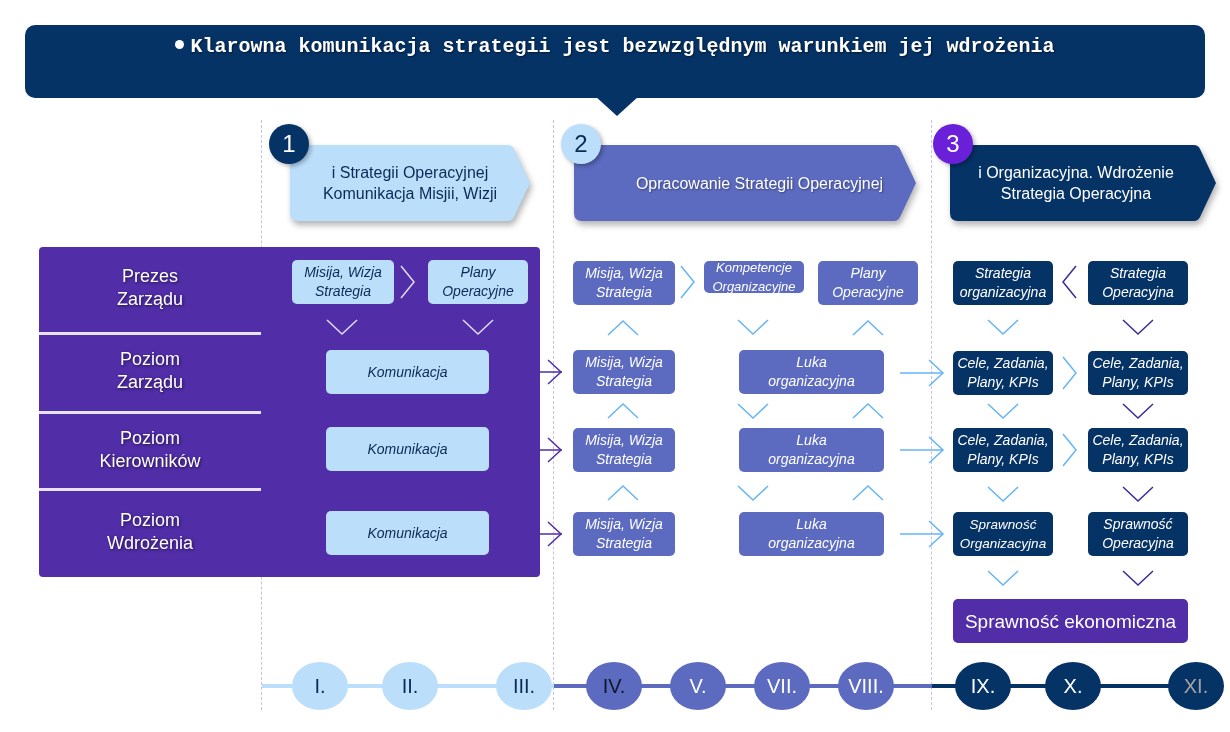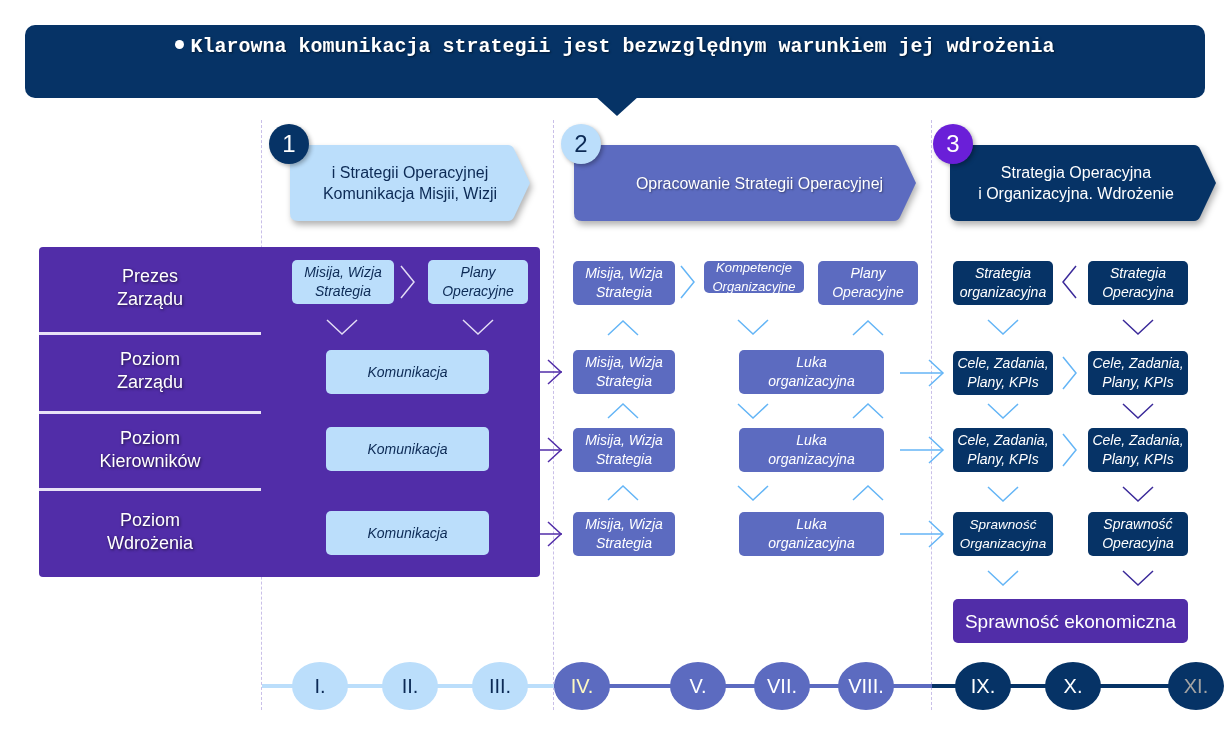--- a/index.html
+++ b/index.html
@@ -64,22 +64,22 @@
     </svg>
   <div class="txt" style="font-size:16px;text-shadow:1px 1px 2px rgba(0,0,0,.4);margin-left:29px;">Opracowanie Strategii Operacyjnej</div>
 </div>
 <div class="abs num" style="left:561px;top:124px;background:#bbdefb;color:#0c2a55;">2</div>
 
 <div class="abs phase" style="left:950px;top:145px;width:266px;box-shadow:none;">
   <svg class="shape" width="266" height="76" viewBox="0 0 266 76" style="filter:drop-shadow(2px 4px 3px rgba(0,0,0,.3));">
       <path d="M8 0 H244 Q248 0 250 4 L266 38 L250 72 Q248 76 244 76 H8 Q0 76 0 68 V8 Q0 0 8 0Z" fill="#063366"></path>
     </svg>
   <div class="txt" style="font-size:16px;padding-right:14px;">
+      <div>i Organizacyjna. Wdrożenie</div>
       <div>Strategia Operacyjna</div>
-      <div>i Organizacyjna. Wdrożenie</div>
     </div>
 </div>
 <div class="abs num" style="left:933px;top:124px;background:#6a1fd8;">3</div>
 
 <div id="panel" class="abs">
   <div class="lvl" style="top:18px;">
       <div>Prezes</div>
       <div>Zarządu</div>
     </div>
   <div class="hline" style="top:85px;"></div>
@@ -279,20 +279,20 @@
     </g>
   </g>
 </svg>
 
 <div class="abs tl" style="left:262px;width:292px;background:#bbdefb;"></div>
 <div class="abs tl" style="left:554px;width:378px;background:#5c6bc0;"></div>
 <div class="abs tl" style="left:932px;width:278px;background:#063366;"></div>
 
 <div class="abs node" style="left:292px;background:#bbdefb;color:#0c2a55;">I.</div>
 <div class="abs node" style="left:382px;background:#bbdefb;color:#0c2a55;">II.</div>
-<div class="abs node" style="left:472px;background:#bbdefb;color:#0c2a55;">III.</div>
-<div class="abs node" style="left:554px;background:#5c6bc0;color:#fef9c3;">IV.</div>
+<div class="abs node" style="left:496px;background:#bbdefb;color:#0c2a55;">III.</div>
+<div class="abs node" style="left:586px;background:#5c6bc0;color:#0f172a;">IV.</div>
 <div class="abs node" style="left:670px;background:#5c6bc0;color:#fff;">V.</div>
 <div class="abs node" style="left:754px;background:#5c6bc0;color:#fff;">VII.</div>
 <div class="abs node" style="left:838px;background:#5c6bc0;color:#fff;">VIII.</div>
 <div class="abs node" style="left:955px;background:#063366;color:#fff;">IX.</div>
 <div class="abs node" style="left:1045px;background:#063366;color:#fff;">X.</div>
 <div class="abs node" style="left:1168px;background:#063366;color:#a3a3a3;">XI.</div>
 
 </body></html>

